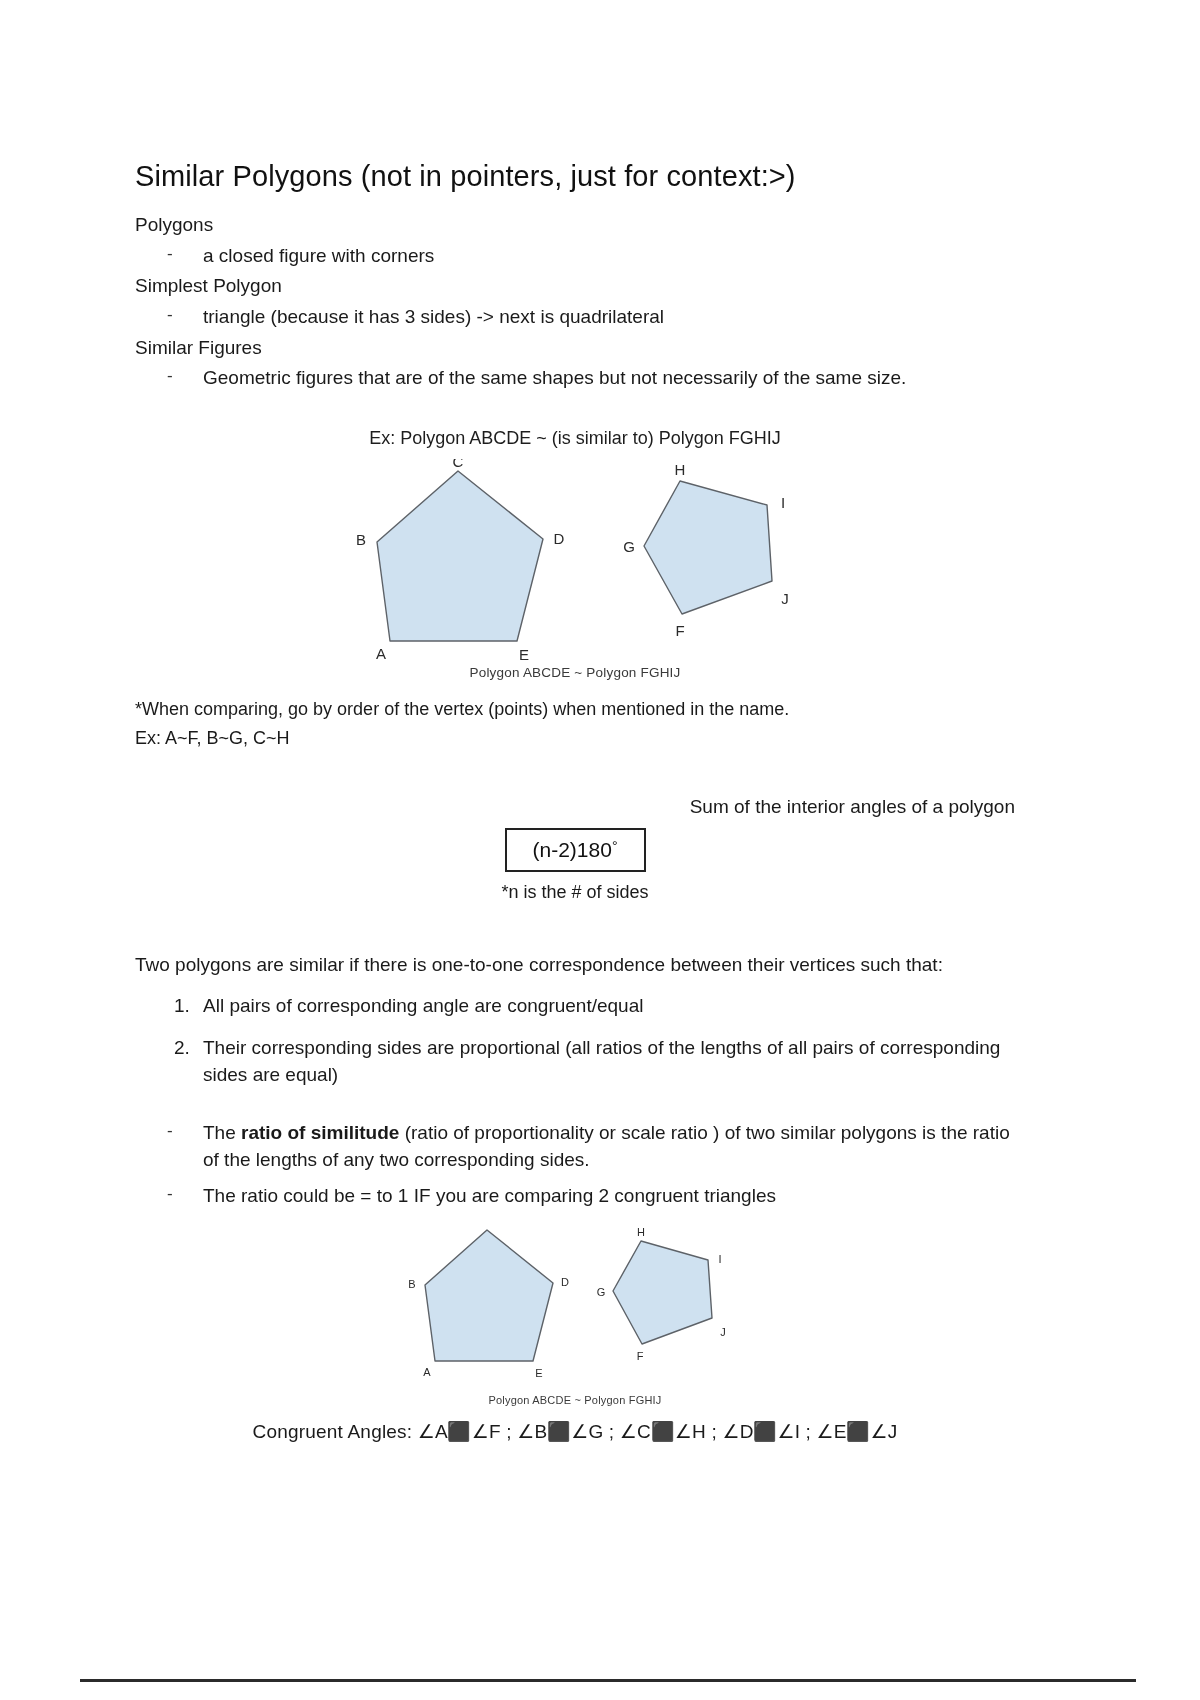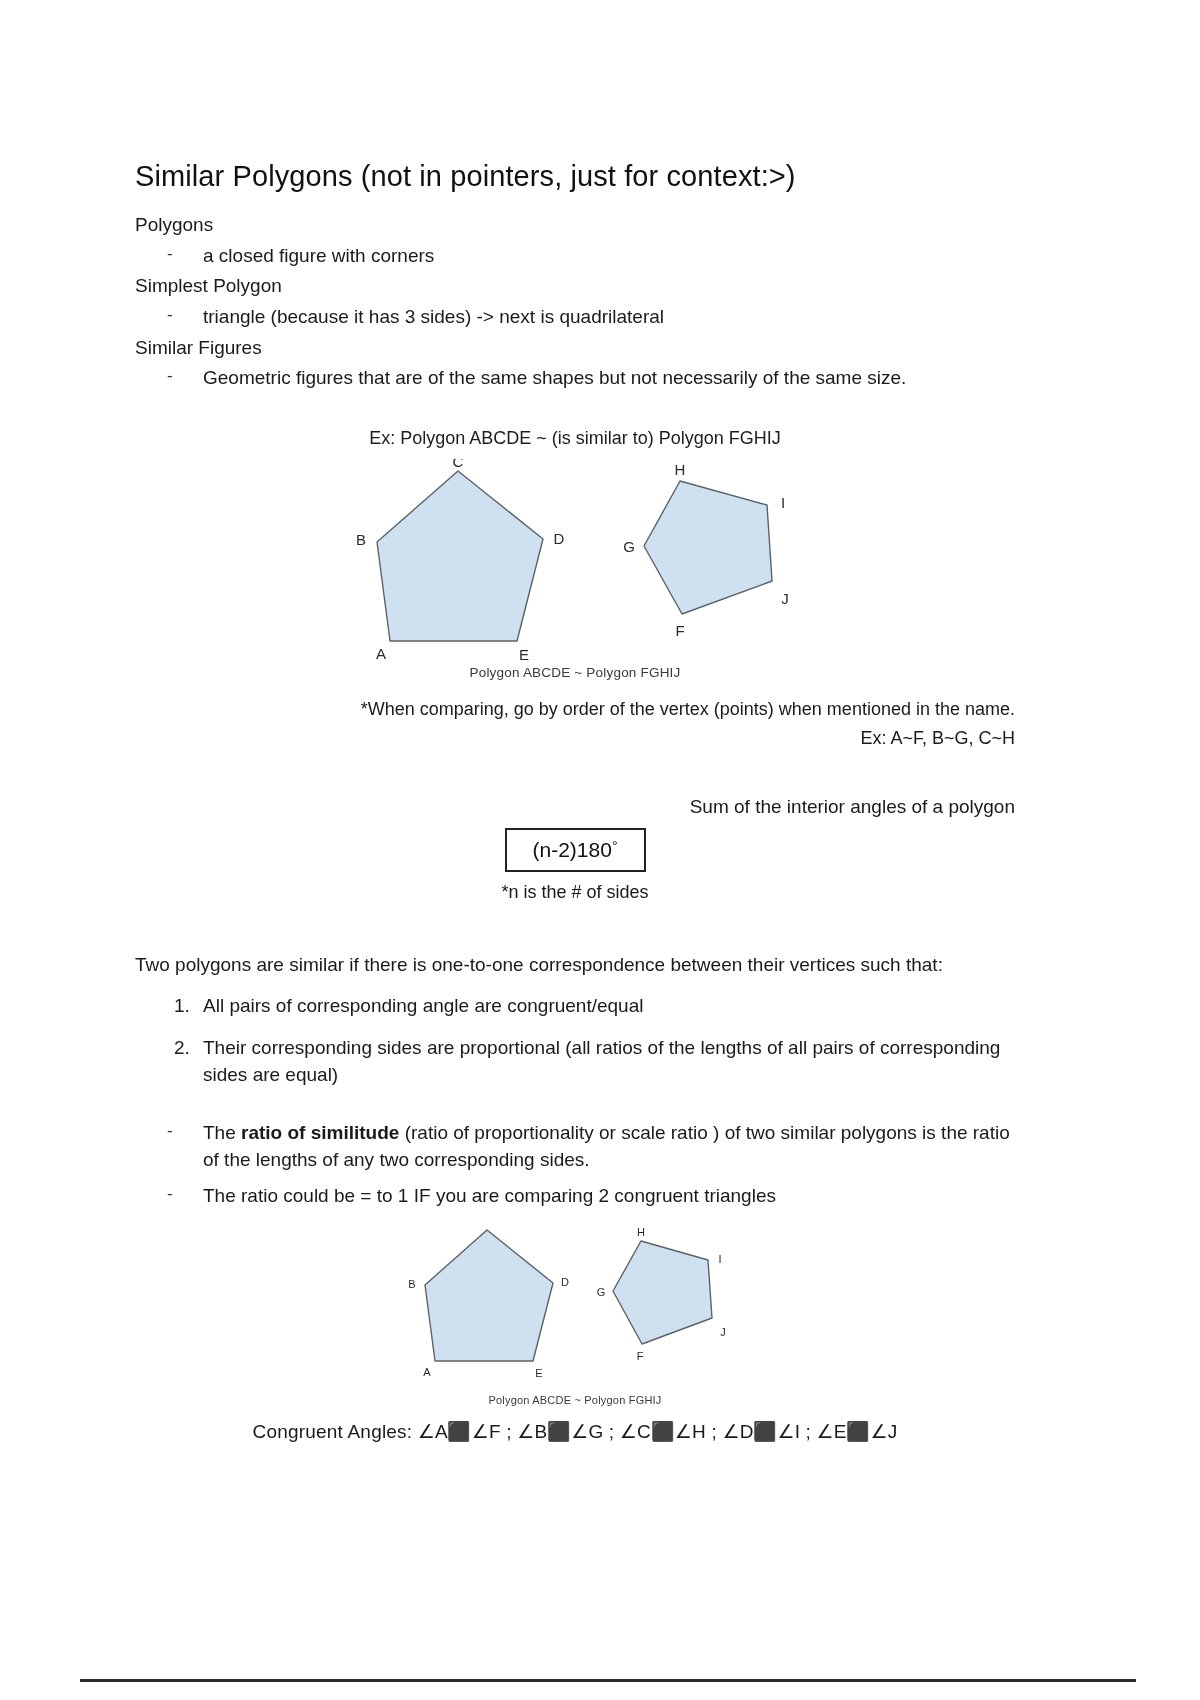--- a/index.html
+++ b/index.html
@@ -99,21 +99,21 @@
     stroke: #5d6268;
     stroke-width: 1.4;
     stroke-linejoin: round;
   }
   .vlabel {
     font-family: "Liberation Sans", sans-serif;
     fill: #2a2a2a;
   }
 
   .note-line {
-    text-align: right;
+    text-align: left;
     font-size: 18px;
     margin-top: 16px;
     line-height: 1.5;
     color: #1a1a1a;
   }
   .note-line.sub {
     margin-top: 2px;
   }
 
   .section-head {

